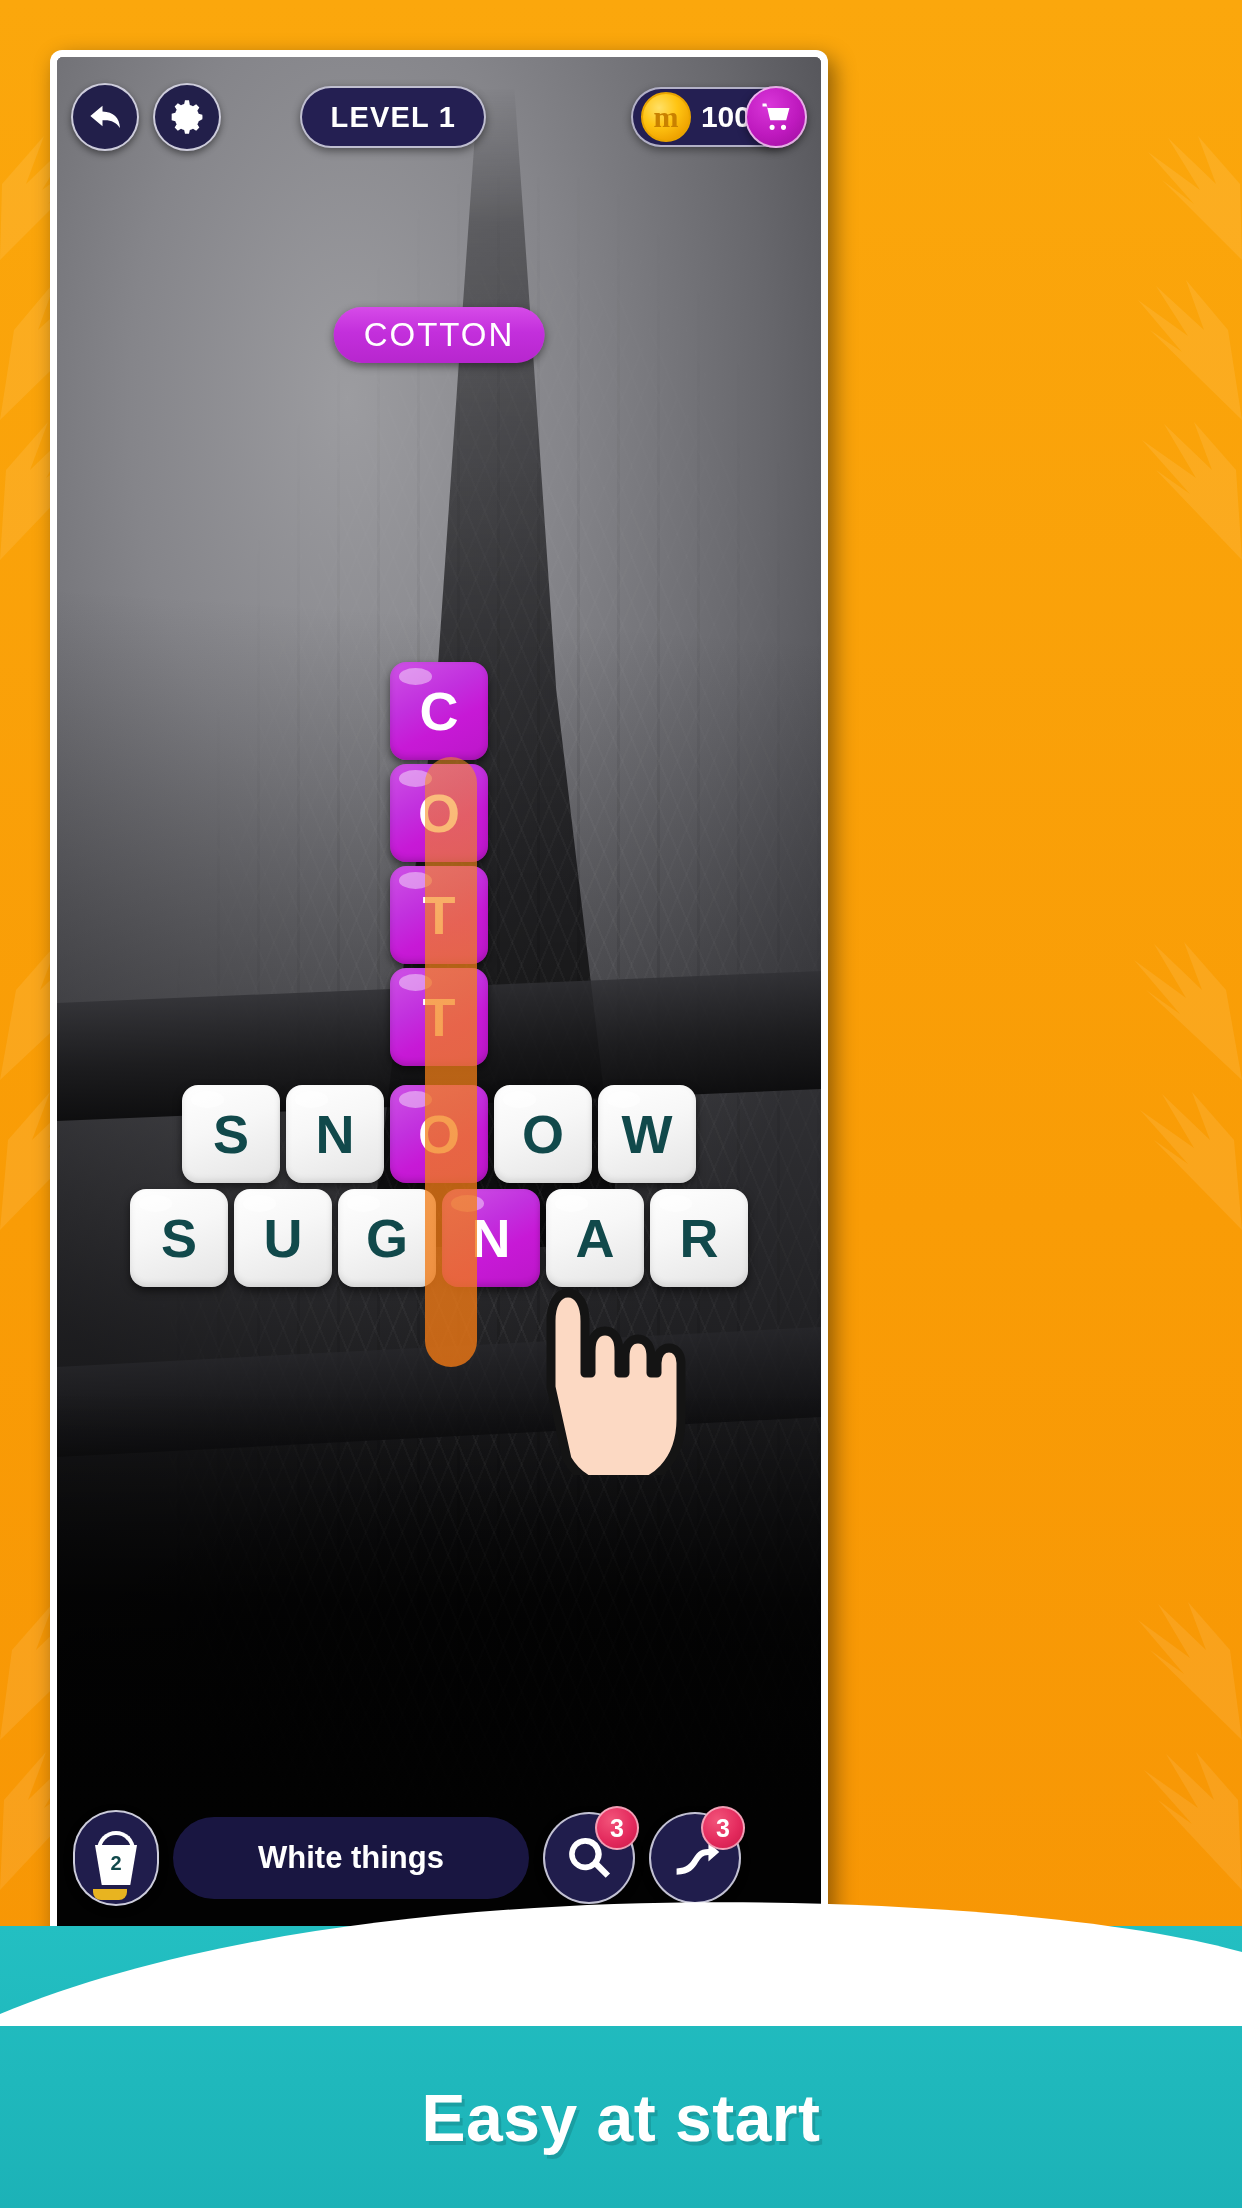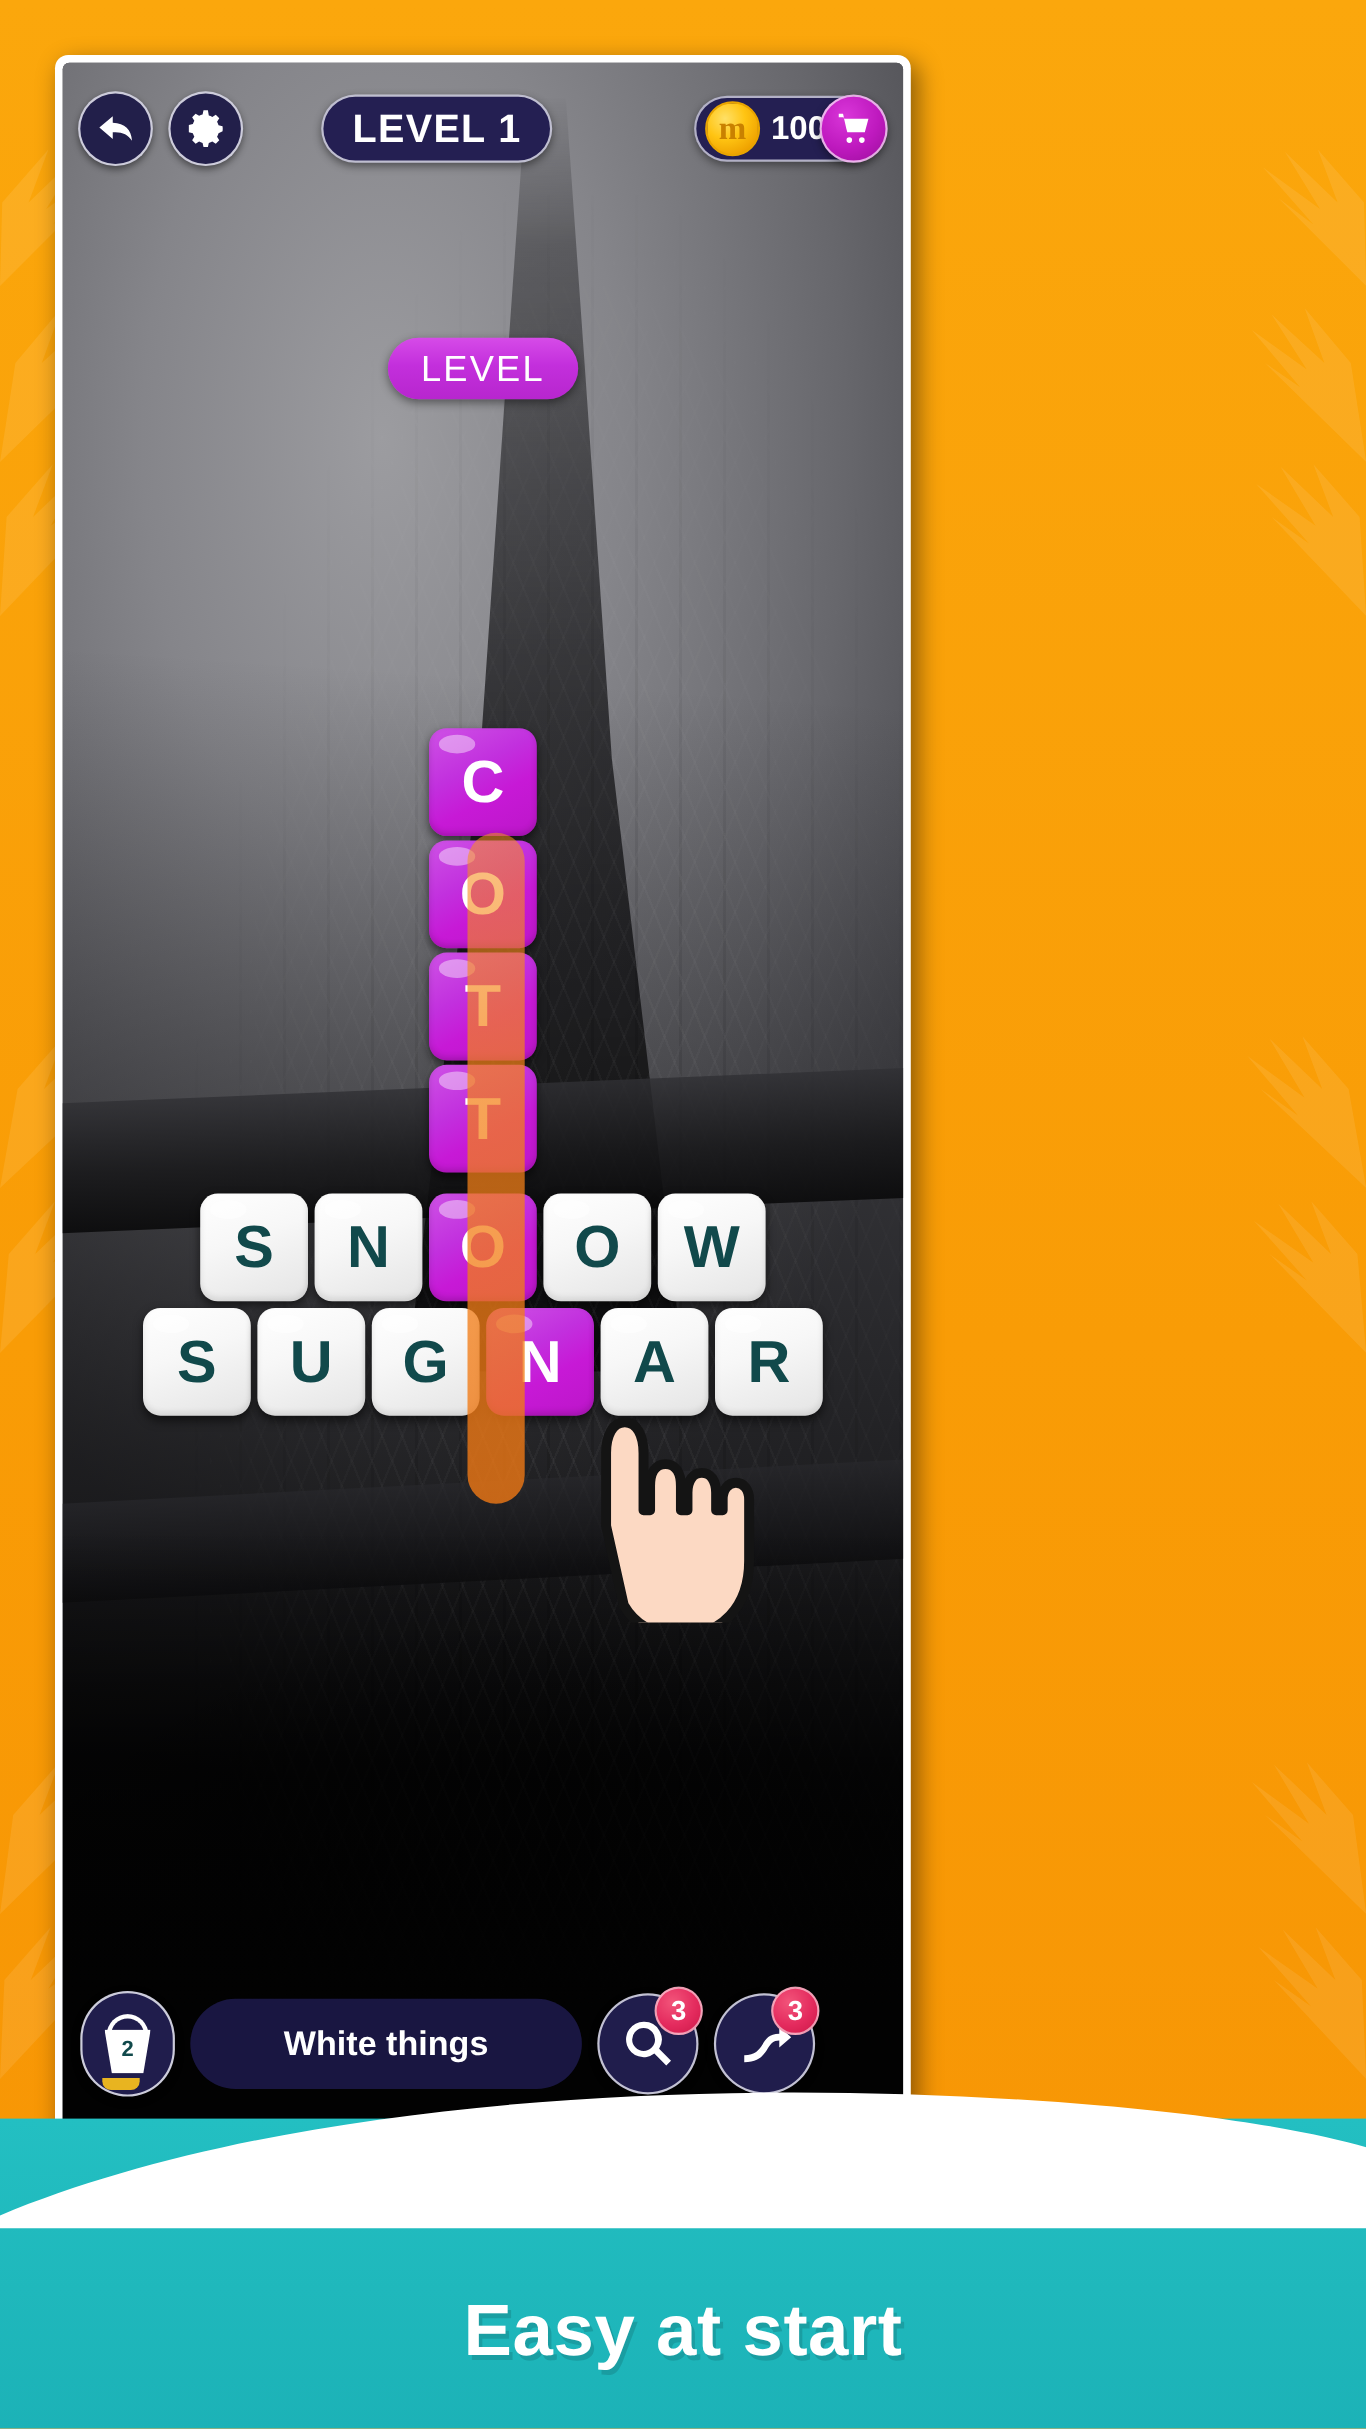--- a/index.html
+++ b/index.html
@@ -145,21 +145,21 @@
     height: 62px;
     min-width: 186px;
     display: flex;
     align-items: center;
     justify-content: center;
     padding: 0 26px;
     box-shadow: 0 3px 8px rgba(0,0,0,.45);
   }
   #level-badge span {
     color: #fff;
-    font-size: 36px;
+    font-size: 29px;
     font-weight: bold;
     letter-spacing: 1.2px;
   }
 
   #coin-group {
     position: relative;
     display: flex;
     align-items: center;
     flex: 0 0 auto;
     margin-left: auto;
@@ -510,21 +510,21 @@
           </div>
           <div id="cart-btn">
             <svg viewBox="0 0 24 24">
               <path d="M3 3h2.6l.7 3H21l-2.2 8.2H8.2L7.6 12 6.4 6.8 5.9 5H3zm6.4 14.2a1.7 1.7 0 1 1 0 3.4 1.7 1.7 0 0 1 0-3.4zm7.6 0a1.7 1.7 0 1 1 0 3.4 1.7 1.7 0 0 1 0-3.4z"></path>
             </svg>
           </div>
         </div>
       </div>
 
       <div id="found-word">
-        <span>LEVEL</span>
+        <span>COTTON</span>
       </div>
 
       <div id="swipe-trail"></div>
 
       <div id="word-column">
         <div class="tile purple">C</div>
         <div class="tile purple">O</div>
         <div class="tile purple">T</div>
         <div class="tile purple">T</div>
       </div>

